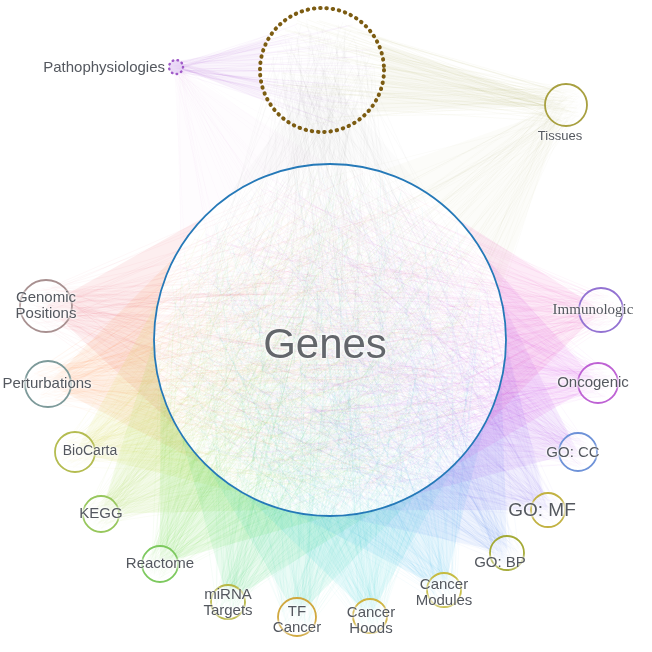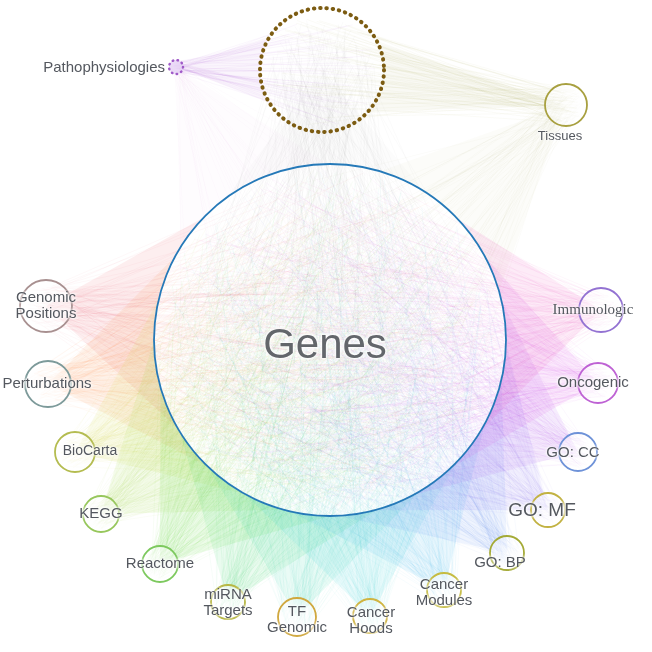--- a/index.html
+++ b/index.html
@@ -2053,21 +2053,21 @@
     <div class="node-label" style="left: 46px; top: 305px; font-size: 15px;">Genomic
 Positions</div>
     <div class="node-label" style="left: 325px; top: 344px; font-size: 42px; color: rgb(99, 102, 107);">Genes</div>
     <div class="node-label" style="left: 47px; top: 383px; font-size: 15px;">Perturbations</div>
     <div class="node-label" style="left: 90px; top: 451px; font-size: 14px;">BioCarta</div>
     <div class="node-label" style="left: 101px; top: 513px; font-size: 15px;">KEGG</div>
     <div class="node-label" style="left: 160px; top: 563px; font-size: 15px;">Reactome</div>
     <div class="node-label" style="left: 228px; top: 602px; font-size: 15px;">miRNA
 Targets</div>
     <div class="node-label" style="left: 297px; top: 619px; font-size: 15px;">TF
-Genomic</div>
+Cancer</div>
     <div class="node-label" style="left: 371px; top: 620px; font-size: 15px;">Cancer
 Hoods</div>
     <div class="node-label" style="left: 444px; top: 592px; font-size: 15px;">Cancer
 Modules</div>
     <div class="node-label" style="left: 500px; top: 562px; font-size: 15px;">GO: BP</div>
     <div class="node-label" style="left: 542px; top: 510px; font-size: 19px;">GO: MF</div>
     <div class="node-label" style="left: 573px; top: 452px; font-size: 15px;">GO: CC</div>
     <div class="node-label" style="left: 593px; top: 382px; font-size: 15px;">Oncogenic</div>
     <div class="node-label" style="left: 593px; top: 309px; font-size: 15px; font-family: Liberation Serif, serif;">Immunologic</div>
   </div>

